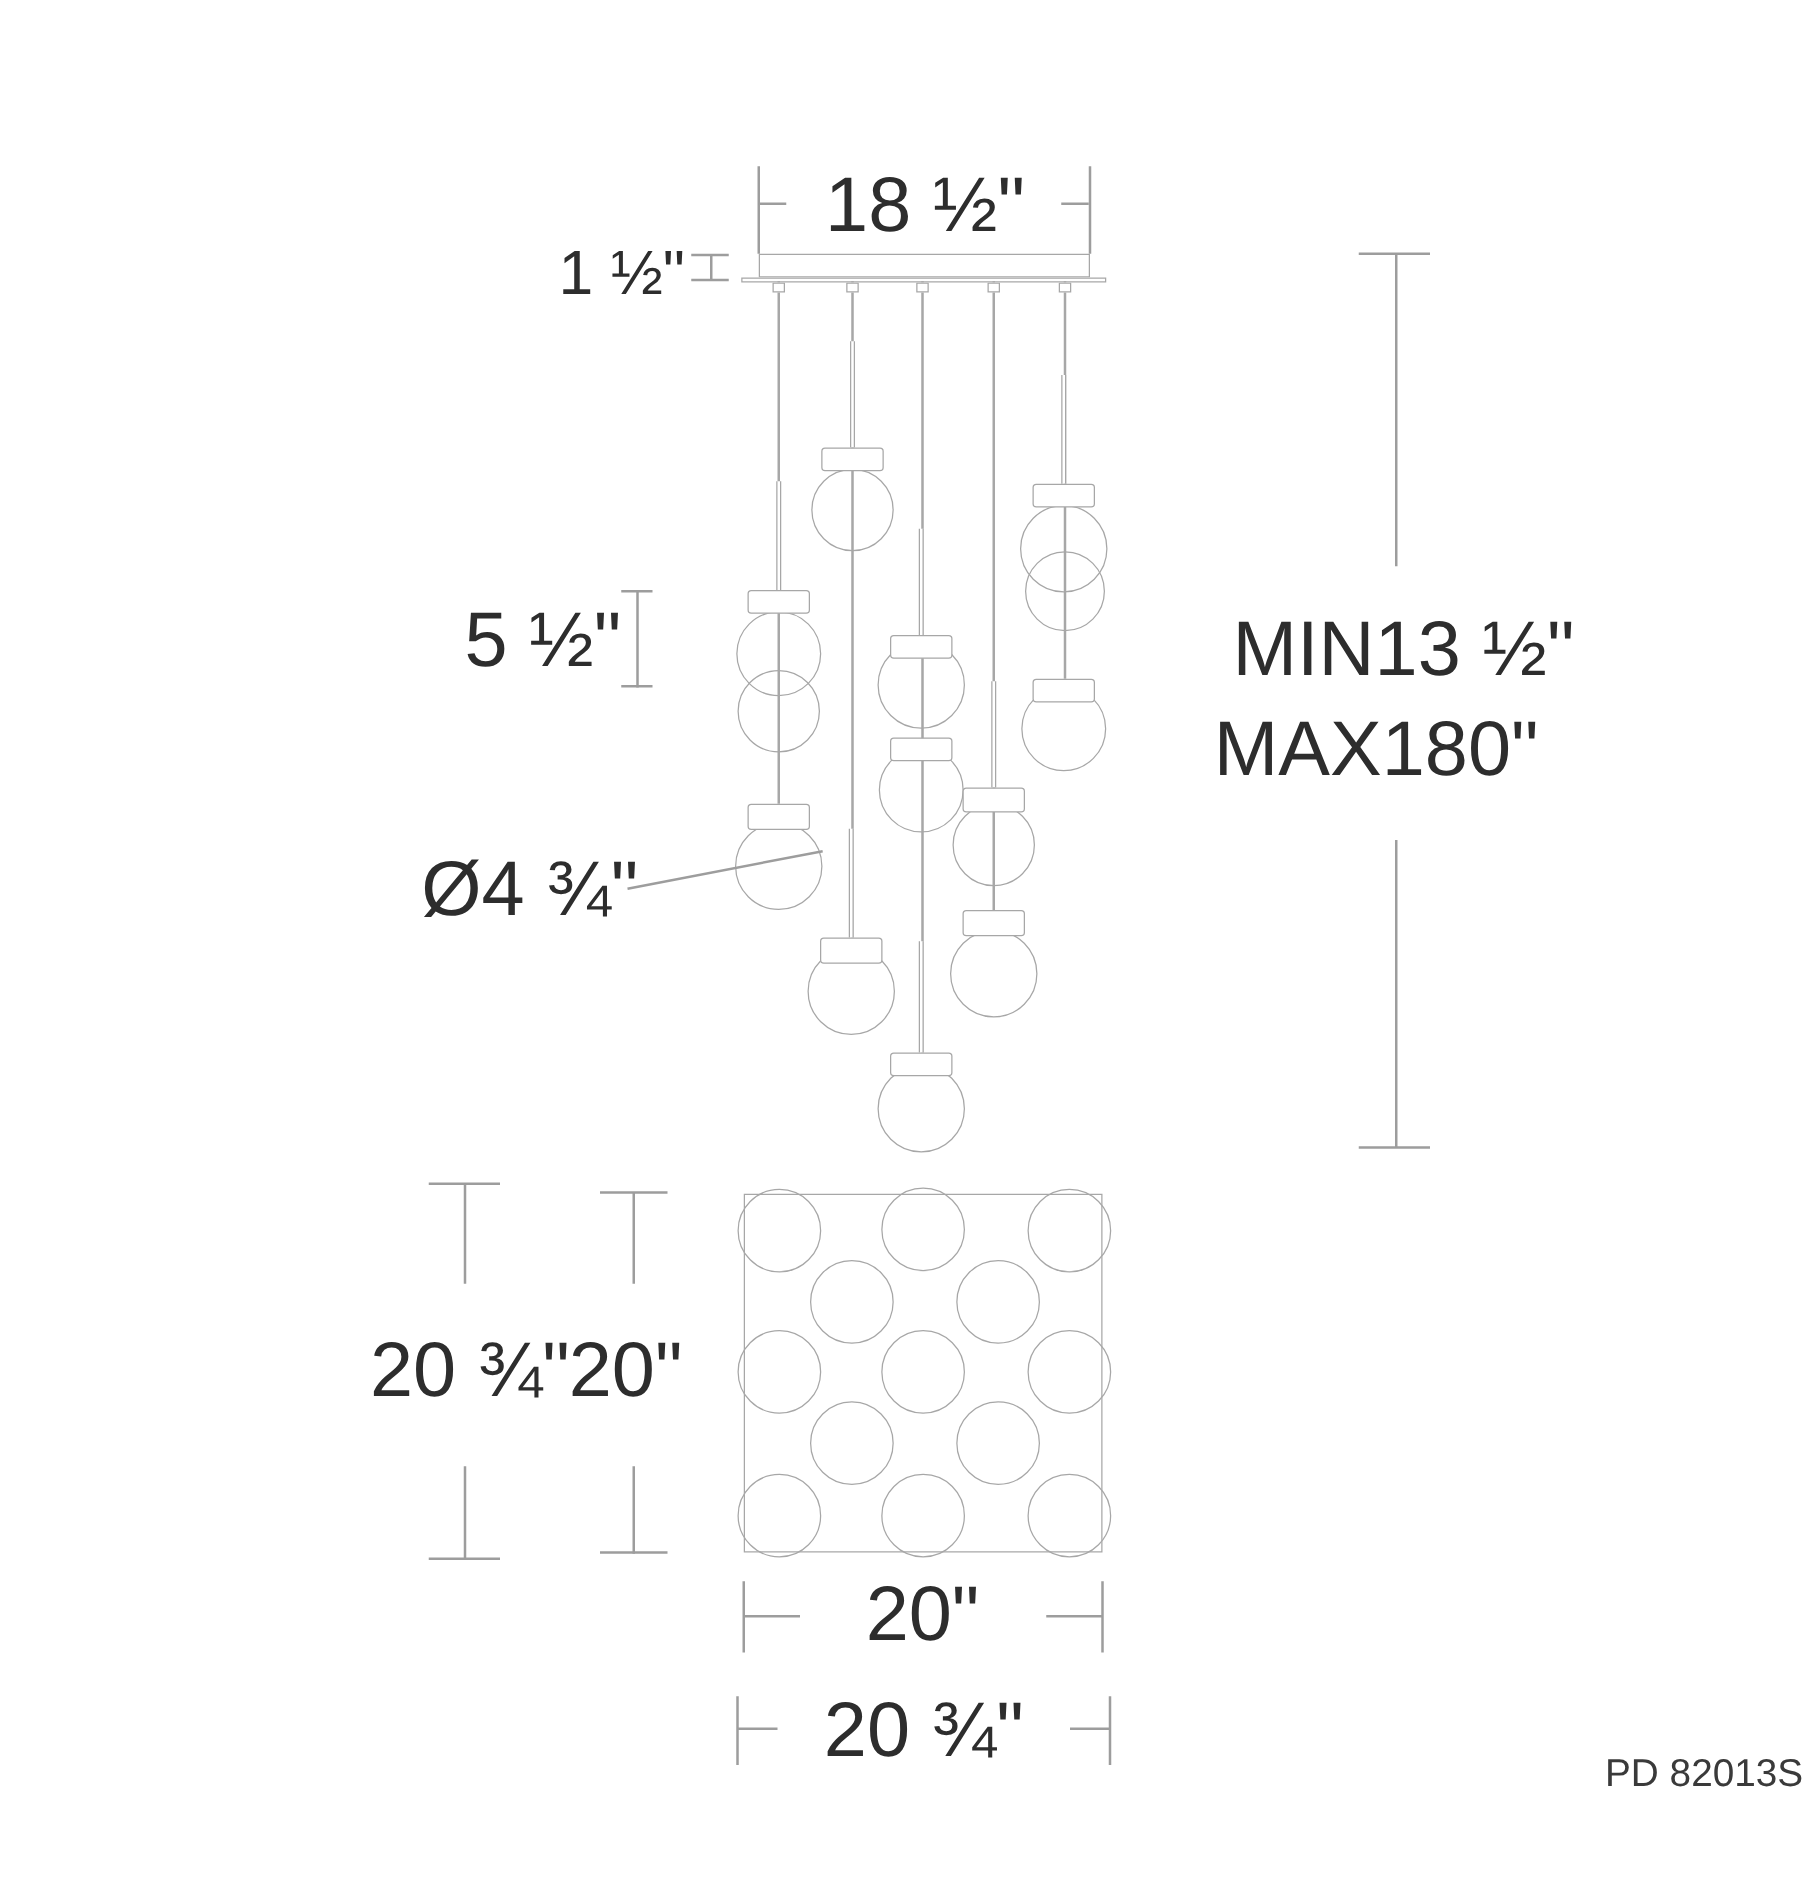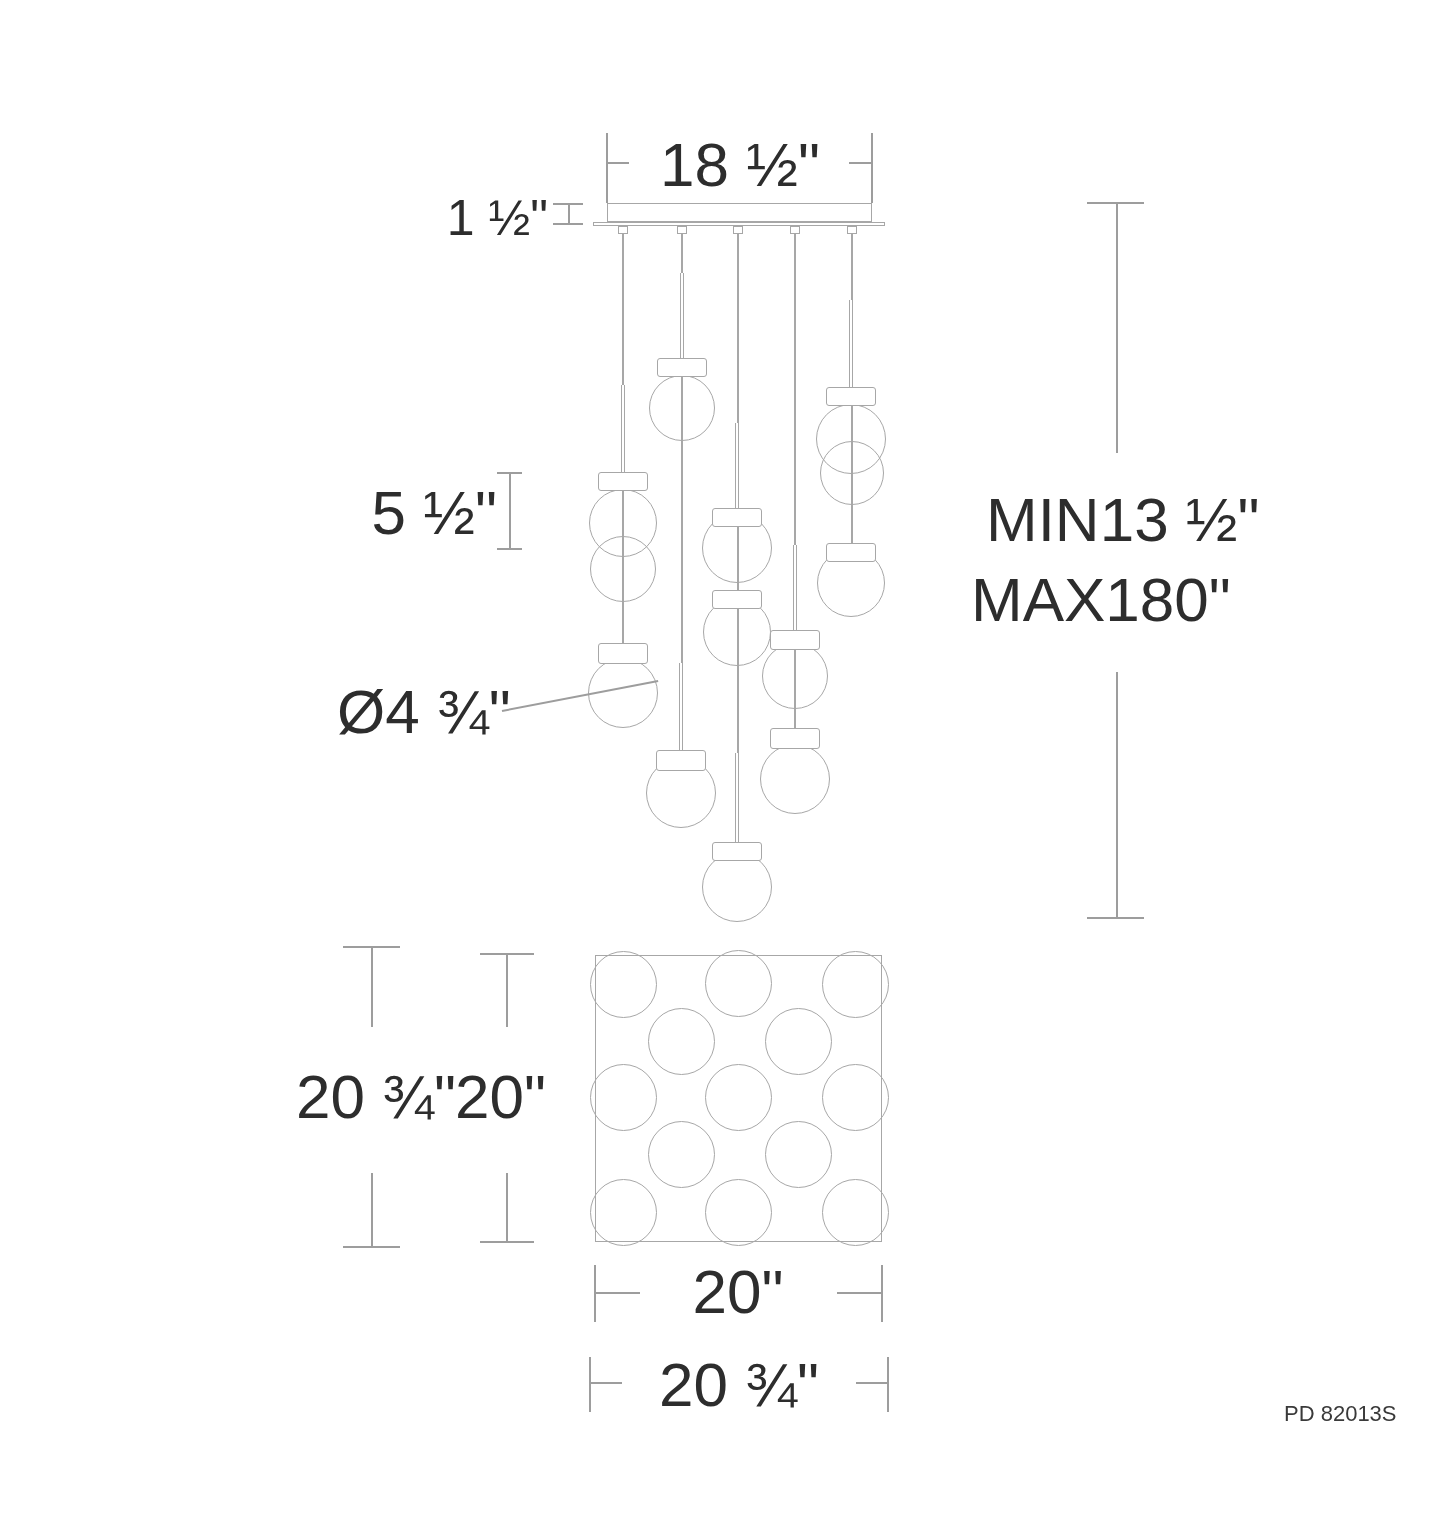--- a/index.html
+++ b/index.html
@@ -11,21 +11,21 @@
   .rect{position:absolute;border:1.5px solid #a7a7a7;background:#ffffff;box-sizing:border-box;}
   .cap{position:absolute;border:1.5px solid #a7a7a7;background:#ffffff;box-sizing:border-box;border-radius:3px;width:50px;height:19px;z-index:4;}
   .globe{position:absolute;border:1.5px solid #a7a7a7;background:transparent;border-radius:50%;box-sizing:border-box;z-index:3;}
   .stem{position:absolute;width:4px;border-left:1.5px solid #a7a7a7;border-right:1.5px solid #a7a7a7;background:#ffffff;box-sizing:border-box;z-index:2;}
   .cord{position:absolute;width:2px;background:#a7a7a7;z-index:1;}
   .conn{position:absolute;border:1.5px solid #a7a7a7;background:#ffffff;box-sizing:border-box;width:10px;height:8px;z-index:4;}
   .leader{position:absolute;height:2px;background:#9d9d9d;transform-origin:left center;z-index:5;}
   
   .lbl{position:absolute;line-height:1;white-space:nowrap;color:#2d2d2d;font-size:62px;z-index:6;}
   .lbl.small{font-size:50px;}
-  .lbl.part{font-size:22px;color:#3a3a3a;text-align:right;}
+  .lbl.part{font-size:31px;color:#3a3a3a;text-align:right;}
   .center{text-align:center;}
   .right{text-align:right;}
 </style>
 </head>
 <body>
 
 <div id="canvas">
 
   <div class="rect" style="left:607px;top:203px;width:265px;height:19px;"></div>
   <div class="rect" style="left:593px;top:222px;width:292px;height:4px;border-width:1px;"></div>

